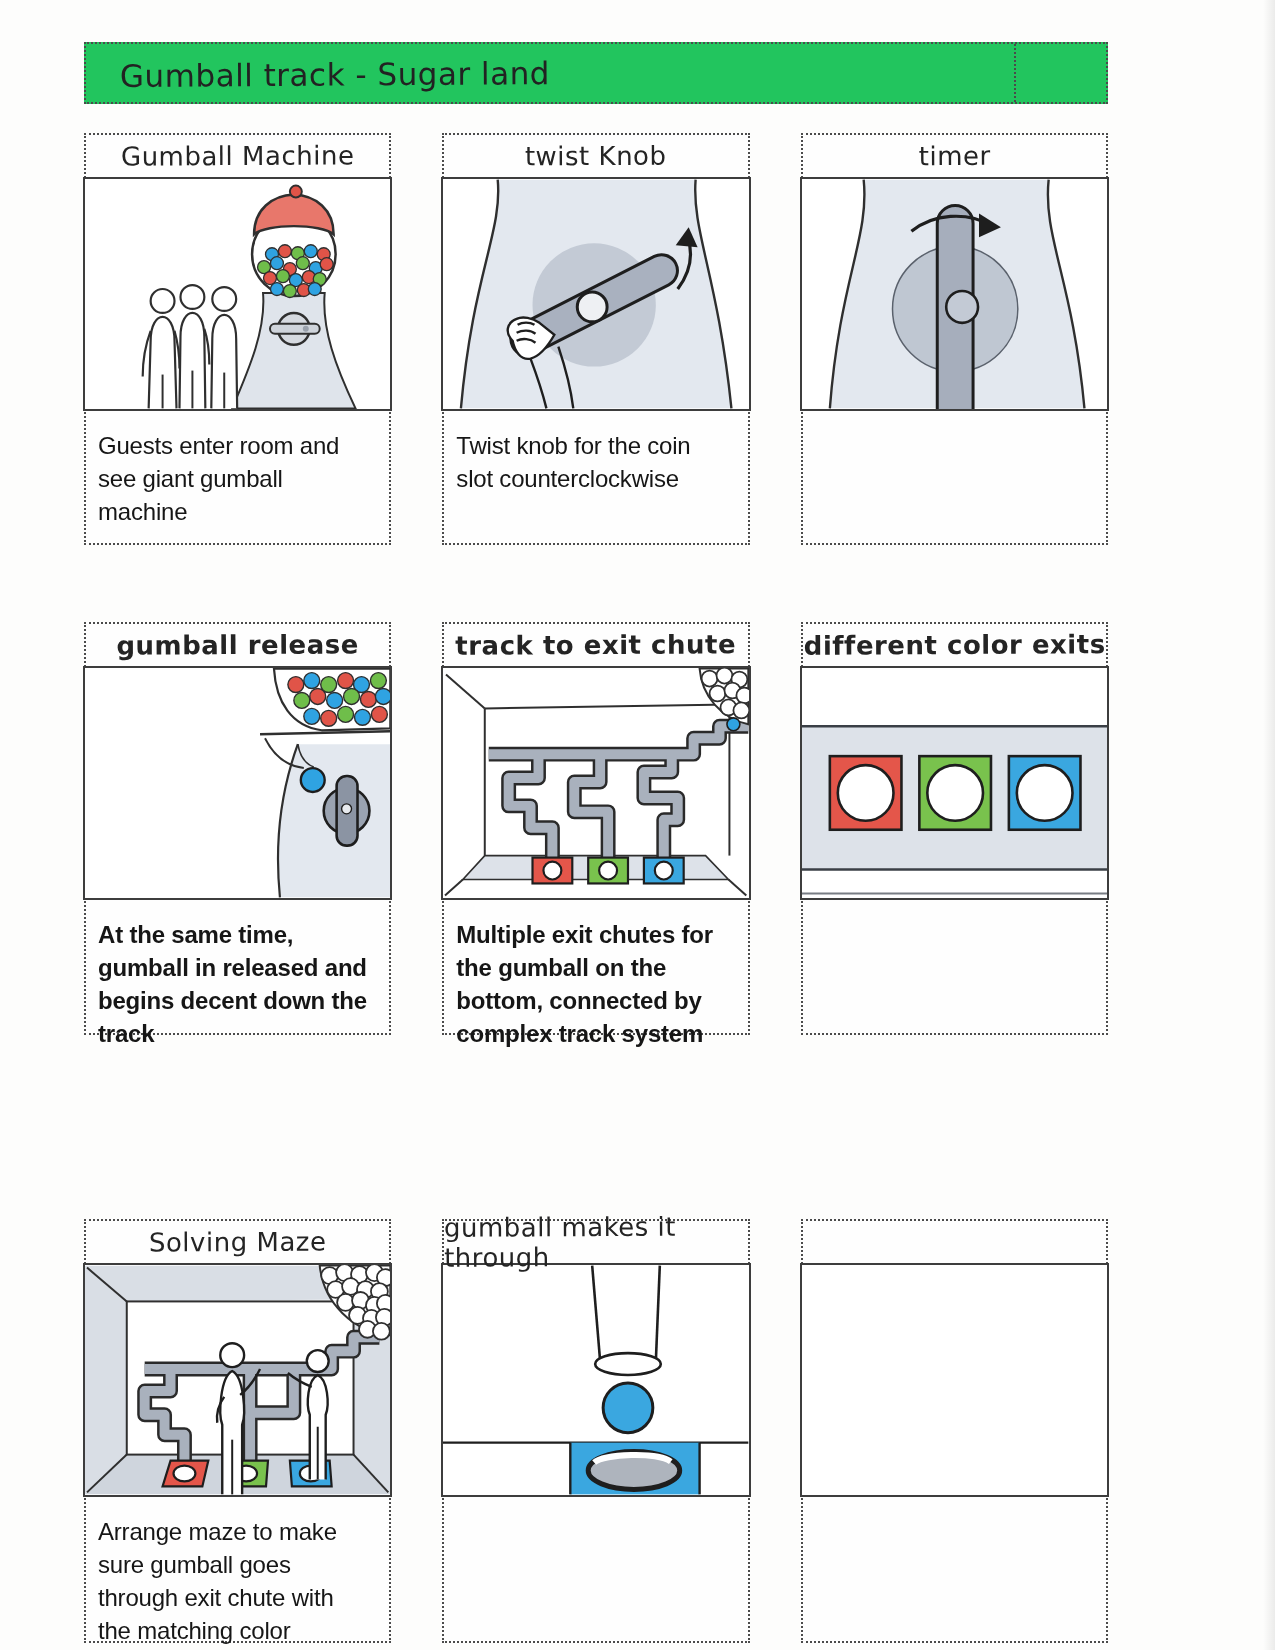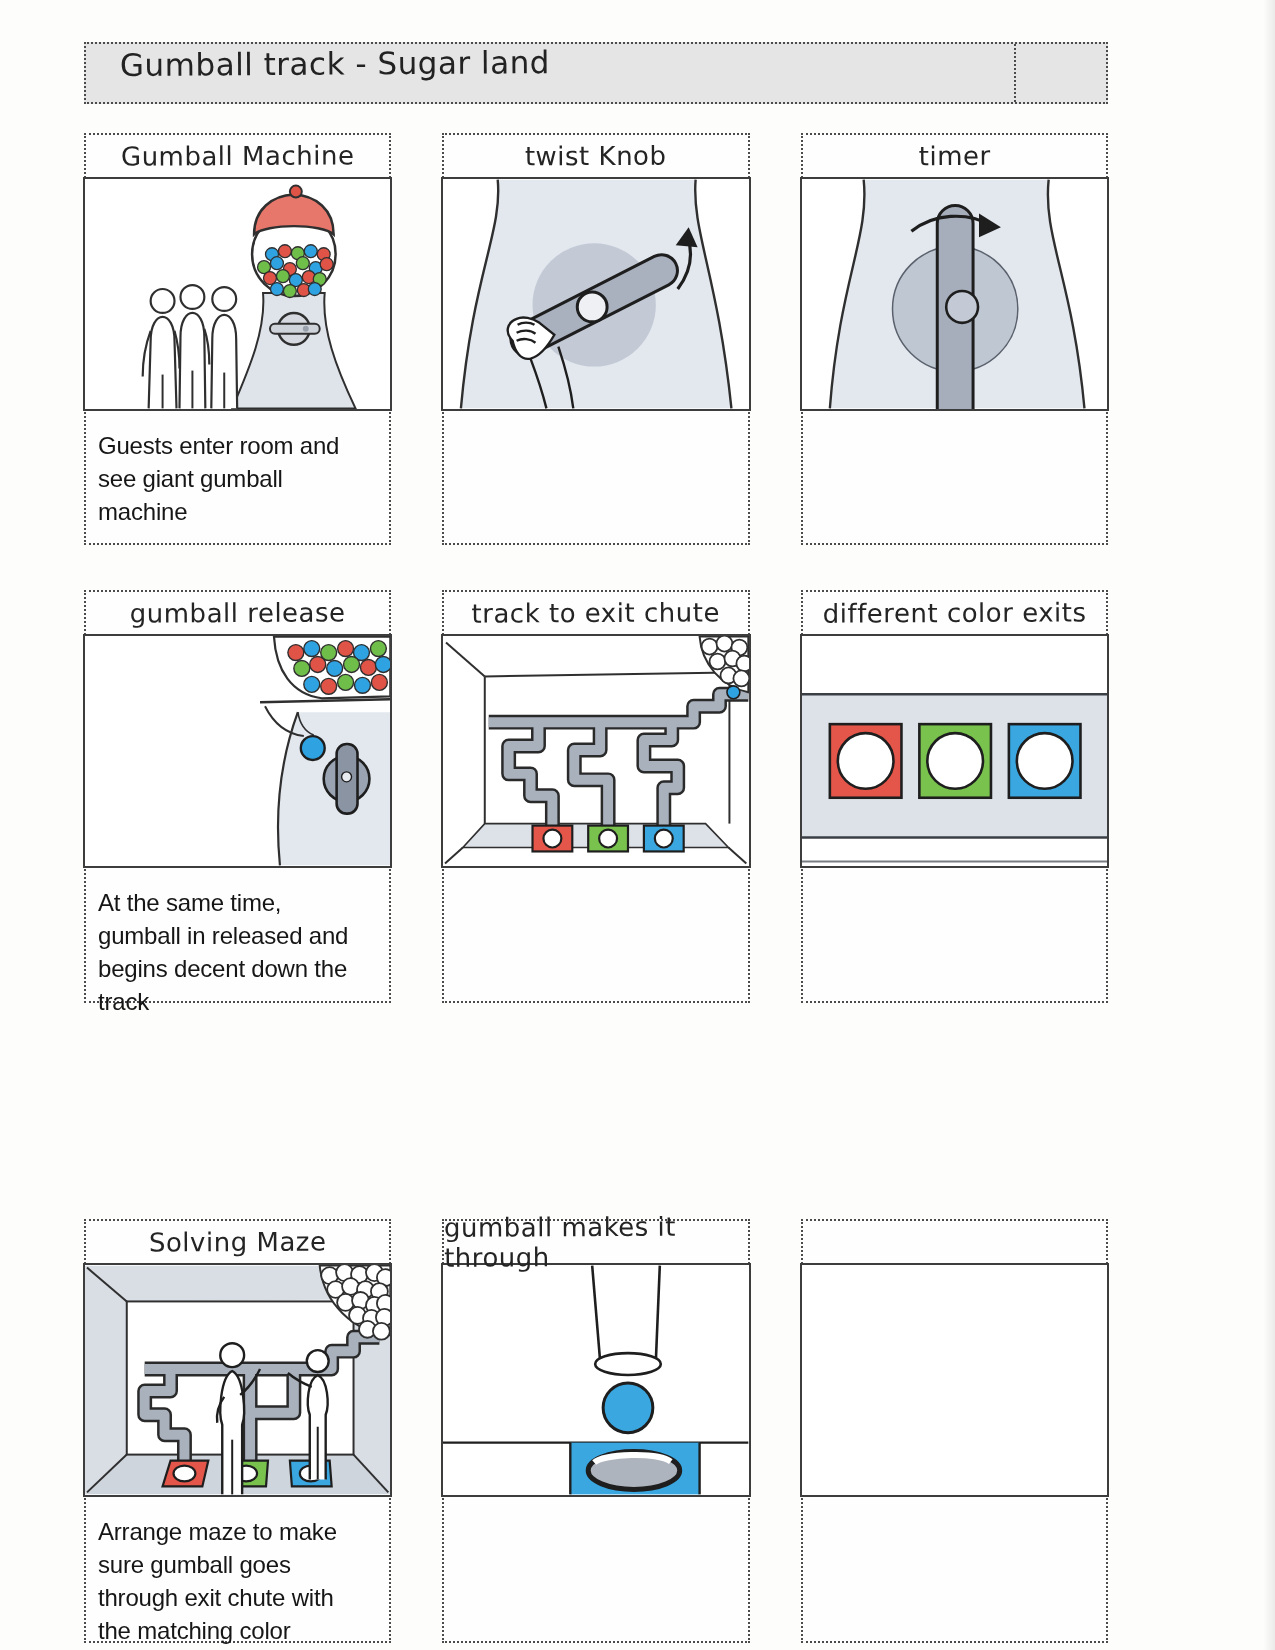--- a/index.html
+++ b/index.html
@@ -11,30 +11,30 @@
   }
   .page::after{ 
     content:""; position:absolute; top:0; right:0; width:12px; height:100%;
     background:linear-gradient(to right, rgba(0,0,0,0), rgba(0,0,0,.07));
     pointer-events:none;
   }
   .hand { font-family:"DejaVu Sans", sans-serif; }
 
   .header{
     position:absolute; left:84px; top:42px; width:1024px; height:62px;
-    border:2px dotted #4b4b4b; display:flex; align-items:flex-start; background:#e5e5e5;
+    border:2px dotted #4b4b4b; display:flex; align-items:center; background:#22c55e;
   }
   .header-title{
     flex:1; padding-left:34px; font-size:31px; letter-spacing:.5px;
     transform:rotate(-.4deg); color:#222;
   }
   .header-corner{ width:92px; height:100%; border-left:2px dotted #4b4b4b; }
 
   .row{ position:absolute; left:84px; width:1024px; display:flex; gap:51px; }
-  .row1{ top:133px; } .row2{ top:590px; } .row3{ top:1219px; }
+  .row1{ top:133px; } .row2{ top:622px;font-weight:bold; } .row3{ top:1219px; }
 
   .panel{ width:351px; border:2px dotted #4b4b4b; background:#fefefe; }
   .row1 .panel{ height:412px; } .row2 .panel{ height:413px; } .row3 .panel{ height:424px; }
 
   .panel-title{
     height:42px; display:flex; align-items:center; justify-content:center;
     font-size:26px; letter-spacing:.5px; color:#242424; transform:rotate(-.3deg);
   }
   .panel-image{
     height:234px; margin:0 -3px; border:2px solid #3d3d3d; background:#ffffff;
@@ -130,20 +130,22 @@
             <path d="M75,146 C80,143 87,143 92,146" fill="none"></path>
             <path d="M74,154 C80,151 88,151 93,155" fill="none"></path>
             <path d="M74,162 C80,159 88,160 93,164" fill="none"></path>
             <path d="M88,180 C94,196 100,214 104,230" fill="none"></path>
             <path d="M116,168 C122,186 128,206 131,230" fill="none"></path>
           </g>
           <path d="M236,110 C248,94 252,76 246,58" fill="none" stroke="#1e1e1e" stroke-width="3.2"></path>
           <path d="M234,66 L247,48 L256,68 Z" fill="#1e1e1e"></path>
         </svg>
       </div>
+      <div class="panel-caption">Twist knob for the coin
+slot counterclockwise</div>
     </div>
 
     <div class="panel">
       <div class="panel-title hand">timer</div>
       <div class="panel-image">
         <svg viewBox="0 0 307 230">
           <rect width="307" height="230" fill="#ffffff"></rect>
           <path d="M62,0 C68,58 38,100 28,230 L284,230 C272,100 242,58 248,0 Z" fill="#e3e8ef"></path>
           <path d="M62,0 C68,58 38,100 28,230" fill="none" stroke="#2f2f2f" stroke-width="2.4"></path>
           <path d="M248,0 C242,58 272,100 284,230" fill="none" stroke="#2f2f2f" stroke-width="2.4"></path>
@@ -242,20 +244,24 @@
           <g stroke="#1e1e1e" stroke-width="2.2">
             <rect x="90" y="190" width="40" height="26" fill="#e4564a"></rect>
             <rect x="146" y="190" width="40" height="26" fill="#79c24d"></rect>
             <rect x="202" y="190" width="40" height="26" fill="#3aa7e0"></rect>
             <circle cx="110" cy="203" r="9" fill="#ffffff"></circle>
             <circle cx="166" cy="203" r="9" fill="#ffffff"></circle>
             <circle cx="222" cy="203" r="9" fill="#ffffff"></circle>
           </g>
         </svg>
       </div>
+      <div class="panel-caption">Multiple exit chutes for
+the gumball on the
+bottom, connected by
+complex track system</div>
     </div>
 
     <div class="panel">
       <div class="panel-title hand">different color exits</div>
       <div class="panel-image">
         <svg viewBox="0 0 307 230">
           <rect width="307" height="230" fill="#ffffff"></rect>
           <rect x="0" y="58" width="307" height="144" fill="#dde2e9"></rect>
           <line x1="0" y1="58" x2="307" y2="58" stroke="#3a3f46" stroke-width="2.4"></line>
           <line x1="0" y1="202" x2="307" y2="202" stroke="#3a3f46" stroke-width="2.4"></line>

